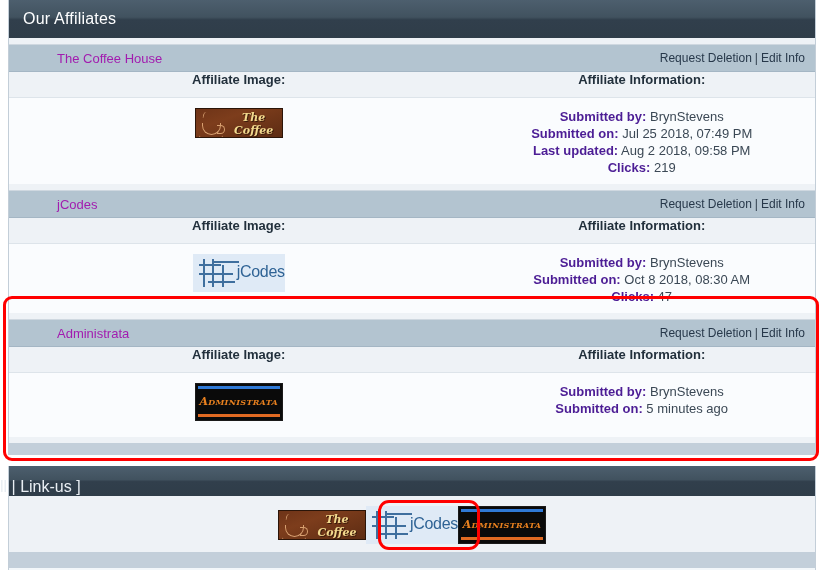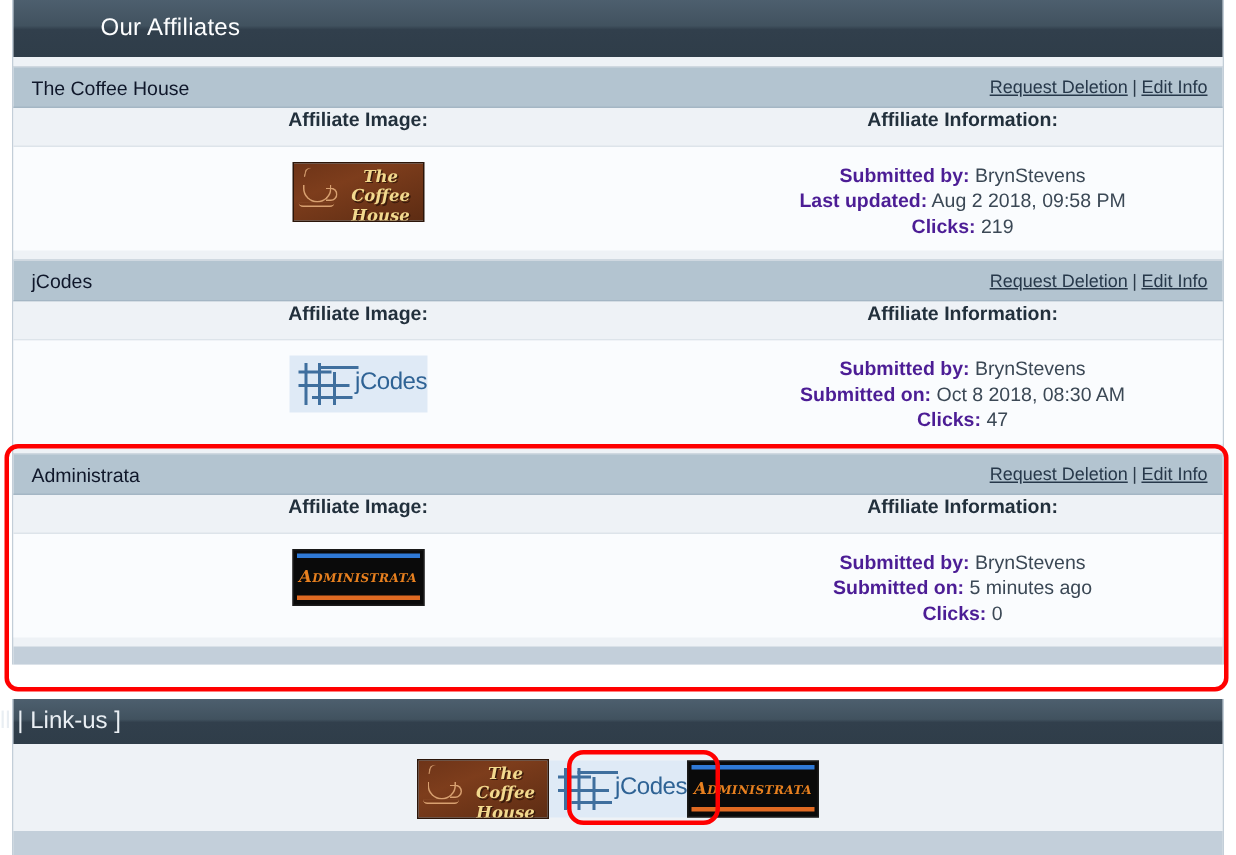--- a/index.html
+++ b/index.html
@@ -29,42 +29,41 @@
 
   .panel-header {
     height: 38px;
     background: linear-gradient(to bottom, #4d5f6e 0%, #41525f 45%, #313f4c 52%, #2f3d49 100%);
     color: #ffffff;
     display: flex;
     align-items: center;
     padding-left: 14px;
     letter-spacing: .2px;
   }
-  .panel-header-title { font-size: 16px; font-weight: 400; color:#fdfeff;margin-left:44px; }
+  .panel-header-title { font-size: 16px; font-weight: 400; color:#fdfeff; }
 
   .panel-body { padding: 6px 0 0 0; background: #eef2f6; }
 
   
   .affiliate { margin: 0 0 6px 0; }
 
   .aff-head {
     background: #b3c4d0;
     height: 28px;
     display: flex;
     align-items: center;
     justify-content: space-between;
     padding: 0 10px 0 12px;
     border-top: 1px solid #cfd8e0;
     border-bottom: 1px solid #a4b6c4;
   }
-  .aff-name { font-size: 13px; color: #0f172a; }
+  .aff-name { font-size: 13px; color: #a21caf; margin-left: 36px; }
   .aff-actions { font-size: 12px; color: #2c3b49; white-space: nowrap; }
   .aff-actions a {
     color: #27384a;
-    text-decoration: underline;
     cursor: pointer;
   }
   .aff-sep { padding: 0 3px; color:#2c3b49; }
 
   .aff-labels {
     display: flex;
     background: #eef2f6;
     height: 26px;
     align-items: flex-start;
     border-bottom: 1px solid #dde4ea;
@@ -85,21 +84,21 @@
   .aff-info-cell .k { font-weight: bold; color: #4c1d95; }
   .aff-info-cell .v { color: #3b4855; }
 
   .aff-foot { height: 12px; background: #c3cfda; }
 
   
   .logo { position: relative; display: block; }
 
   
   .logo-coffee {
-    width: 88px; height: 40px;
+    width: 88px; height: 30px;
     background: linear-gradient(160deg,#6e3418 0%,#7d3d1c 35%,#5d2c13 100%);
     border: 1px solid #2b1509;
     overflow: hidden;
   }
   .logo-coffee .cup {
     position: absolute; left: 5px; top: 8px;
     width: 24px; height: 20px;
   }
   .logo-coffee .cup::before {
     content: ""; position: absolute; left: 1px; top: 6px;
@@ -178,21 +177,21 @@
     font-style: italic; font-weight: bold;
     font-size: 11px; color: #e8801f;
     font-variant: small-caps; letter-spacing: .3px;
   }
 
   
   #footer-panel { top: 466px; }
   .footer-header {
     height: 30px;
     background: linear-gradient(to bottom, #4d5f6e 0%, #41525f 45%, #313f4c 52%, #2f3d49 100%);
-    display: flex; align-items: center;
+    display: flex; align-items: flex-end;
   }
   .footer-header-text {
     color: #e9eef3; font-size: 16px;
     margin-left: -9px;        
     white-space: nowrap;
   }
   .footer-body {
     background: #eef2f6;
     padding: 10px 0 8px 0;
     display: flex; justify-content: center; align-items: center;
@@ -240,20 +239,24 @@
             <span class="steam"></span>
             <span class="cup"></span>
             <span class="saucer"></span>
             <span class="ct"><span>The Coffee</span><span class="l2">House</span></span>
           </span>
         </div>
         <div class="aff-info-cell">
           <div>
             <span class="k">Submitted by:</span>
             <span class="v">BrynStevens</span>
+          </div>
+          <div>
+            <span class="k">Submitted on:</span>
+            <span class="v">Jul 25 2018, 07:49 PM</span>
           </div>
           <div>
             <span class="k">Last updated:</span>
             <span class="v">Aug 2 2018, 09:58 PM</span>
           </div>
           <div>
             <span class="k">Clicks:</span>
             <span class="v">219</span>
           </div>
         </div>
@@ -324,24 +327,20 @@
         </div>
         <div class="aff-info-cell">
           <div>
             <span class="k">Submitted by:</span>
             <span class="v">BrynStevens</span>
           </div>
           <div>
             <span class="k">Submitted on:</span>
             <span class="v">5 minutes ago</span>
           </div>
-          <div>
-            <span class="k">Clicks:</span>
-            <span class="v">0</span>
-          </div>
         </div>
       </div>
     </div>
 
     <div class="aff-foot"></div>
   </div>
 </div>
 
 <div class="panel" id="footer-panel">
   <div class="footer-header">

